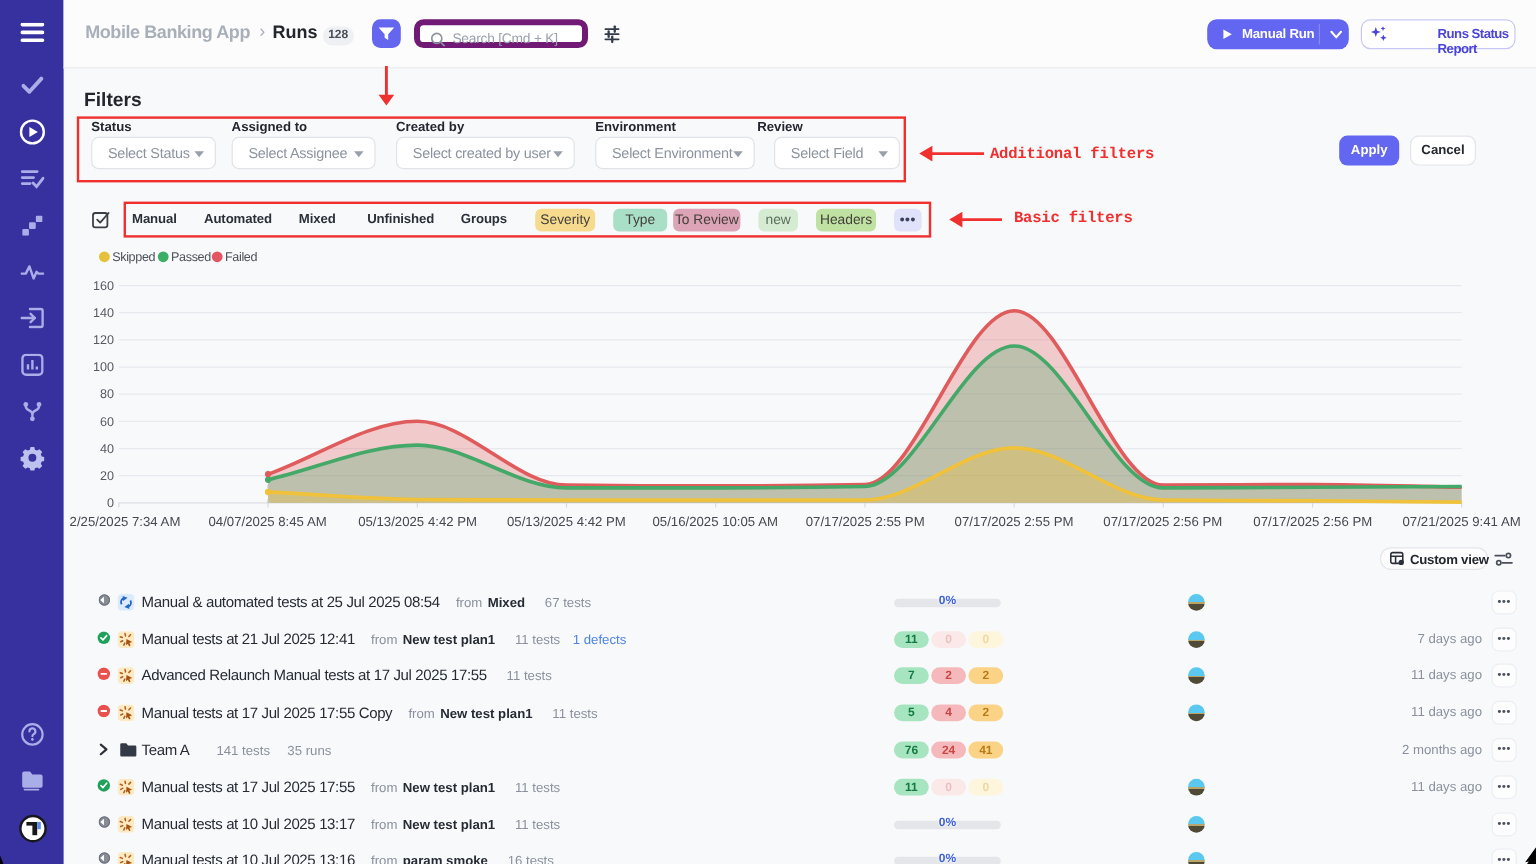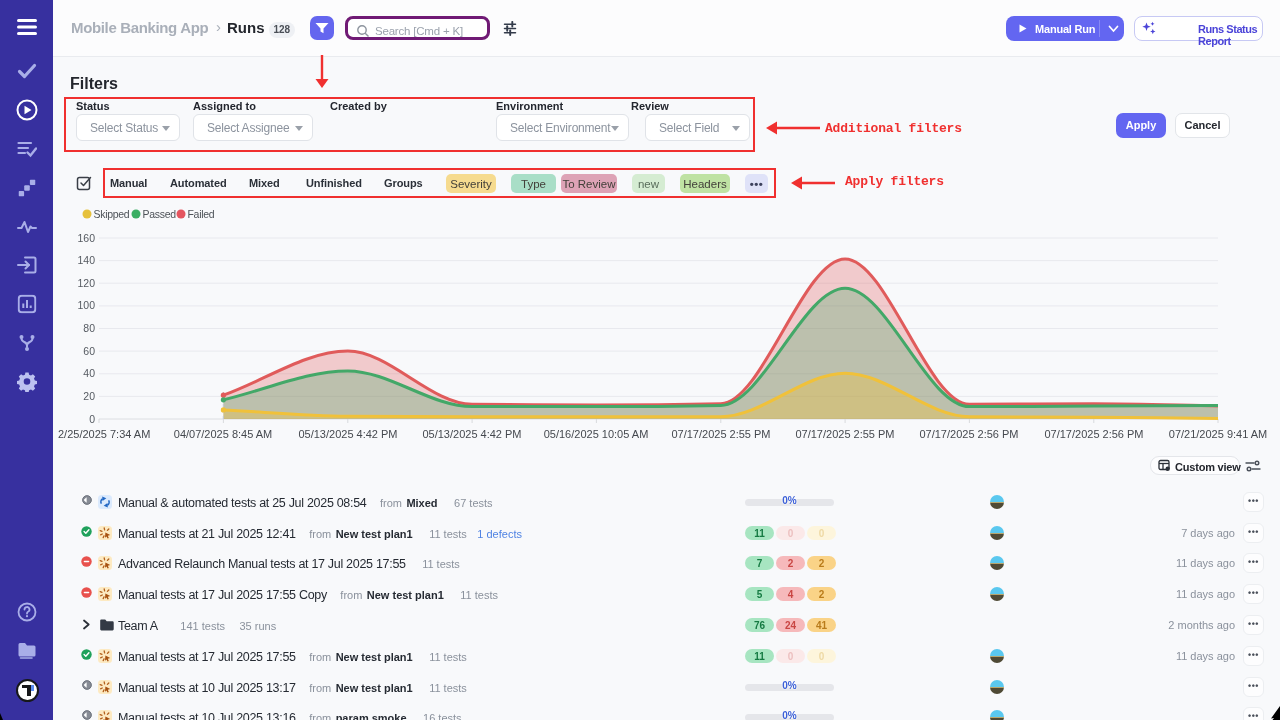--- a/index.html
+++ b/index.html
@@ -119,21 +119,21 @@
   <div class="crumb" style="left:216px; top:18px; color:#a9afb9; font-weight:400;">›</div>
   <div class="crumb" style="left:227px; color:#23262d;">Runs</div>
   <div class="abs" style="left:269px; top:21.5px; background:#eef0f4; border-radius:8px; padding:2.5px 4.5px; font-size:10px; font-weight:700; color:#4a4f57;">128</div>
 
   <div class="abs" style="left:310px; top:16px; width:24px; height:24px; background:#6466ef; border-radius:7px;">
     <svg width="24" height="24" viewBox="0 0 24 24">
         <path d="M5.5 7 h13 l-5 5.5 v4.8 l-3 -1.9 v-2.9 Z" fill="#fff"></path>
       </svg>
   </div>
 
-  <div class="abs" style="left:345px; top:16px; width:145px; height:24px; background:#fff; border:3px solid #701a75; border-radius:8px;">
+  <div class="abs" style="left:345px; top:16px; width:145px; height:24px; background:#fff; border:5px solid #701a75; border-radius:8px;">
     <svg class="abs" style="left:8px; top:5px;" width="14" height="14" viewBox="0 0 14 14">
         <circle cx="6" cy="6" r="4.2" fill="none" stroke="#8d949e" stroke-width="1.4"></circle>
         <line x1="9.2" y1="9.2" x2="12.5" y2="12.5" stroke="#8d949e" stroke-width="1.4"></line>
       </svg>
     <span class="abs" style="left:27px; top:5.5px; font-size:11.5px; letter-spacing:-0.2px; color:#9ba2ad;">Search [Cmd + K]</span>
   </div>
 
   <svg class="abs" style="left:503px; top:21px;" width="14" height="15" viewBox="0 0 14 15" fill="none" stroke="#333b4a" stroke-width="1.5" stroke-linecap="round">
     <line x1="1.5" y1="3.2" x2="12.5" y2="3.2"></line>
       <line x1="9.3" y1="0.9" x2="9.3" y2="5.5" stroke-width="1.9"></line>
@@ -168,20 +168,21 @@
       <path d="M3.5 24 L10 33 L16.5 24 Z" fill="#f0302f"></path>
     </svg>
 
   <div class="redbox" style="left:64px; top:97px; width:691px; height:55px;"></div>
 
   <div class="flabel" style="left:76px; top:100px;">Status</div>
   <div class="fsel" style="left:76px; top:114px; width:104px;">Select Status<span class="car"></span></div>
   <div class="flabel" style="left:193px; top:100px;">Assigned to</div>
   <div class="fsel" style="left:193px; top:114px; width:120px;">Select Assignee<span class="car"></span></div>
   <div class="flabel" style="left:330px; top:100px;">Created by</div>
+  <div class="fsel" style="left:330px; top:114px; width:149px;">Select created by user<span class="car"></span></div>
   <div class="flabel" style="left:496px; top:100px;">Environment</div>
   <div class="fsel" style="left:496px; top:114px; width:133px;">Select Environment<span class="car"></span></div>
   <div class="flabel" style="left:631px; top:100px;">Review</div>
   <div class="fsel" style="left:645px; top:114px; width:105px;">Select Field<span class="car"></span></div>
 
   <svg class="abs" style="left:765px; top:120px;" width="55" height="16" viewBox="0 0 55 16">
       <line x1="10" y1="8" x2="55" y2="8" stroke="#f0302f" stroke-width="2.4"></line>
       <path d="M12 1.5 L1 8 L12 14.5 Z" fill="#f0302f"></path>
     </svg>
   <div class="redtext" style="left:825px; top:121px;">Additional filters</div>
@@ -203,21 +204,21 @@
   <div class="pill" style="left:511px; width:45px; background:#a9dec7;">Type</div>
   <div class="pill" style="left:561px; width:56px; background:#dda3b6;">To Review</div>
   <div class="pill" style="left:632px; width:33px; background:#d5ecd2; color:#5a6e5c;">new</div>
   <div class="pill" style="left:680px; width:50px; background:#bfe2a3;">Headers</div>
   <div class="pill" style="left:745px; width:23px; background:#dfe2f8; color:#3c415c; font-weight:700; letter-spacing:0.5px;">•••</div>
 
   <svg class="abs" style="left:790px; top:175px;" width="45" height="16" viewBox="0 0 45 16">
       <line x1="10" y1="8" x2="45" y2="8" stroke="#f0302f" stroke-width="2.4"></line>
       <path d="M12 1.5 L1 8 L12 14.5 Z" fill="#f0302f"></path>
     </svg>
-  <div class="redtext" style="left:845px; top:174px;">Apply filters</div>
+  <div class="redtext" style="left:845px; top:174px;">Basic filters</div>
 
   <svg class="abs" style="left:0; top:0;" width="1280" height="460" viewBox="0 0 1280 460">
 
     <circle cx="87" cy="214" r="4.5" fill="#e6c13c"></circle>
     <text x="93.5" y="217.5" font-size="10.5" letter-spacing="-0.3" fill="#4d5258">Skipped</text>
     <circle cx="136" cy="214" r="4.5" fill="#3aae63"></circle>
     <text x="142.5" y="217.5" font-size="10.5" letter-spacing="-0.3" fill="#4d5258">Passed</text>
     <circle cx="181" cy="214" r="4.5" fill="#e4555f"></circle>
     <text x="187.5" y="217.5" font-size="10.5" letter-spacing="-0.3" fill="#4d5258">Failed</text>
 

